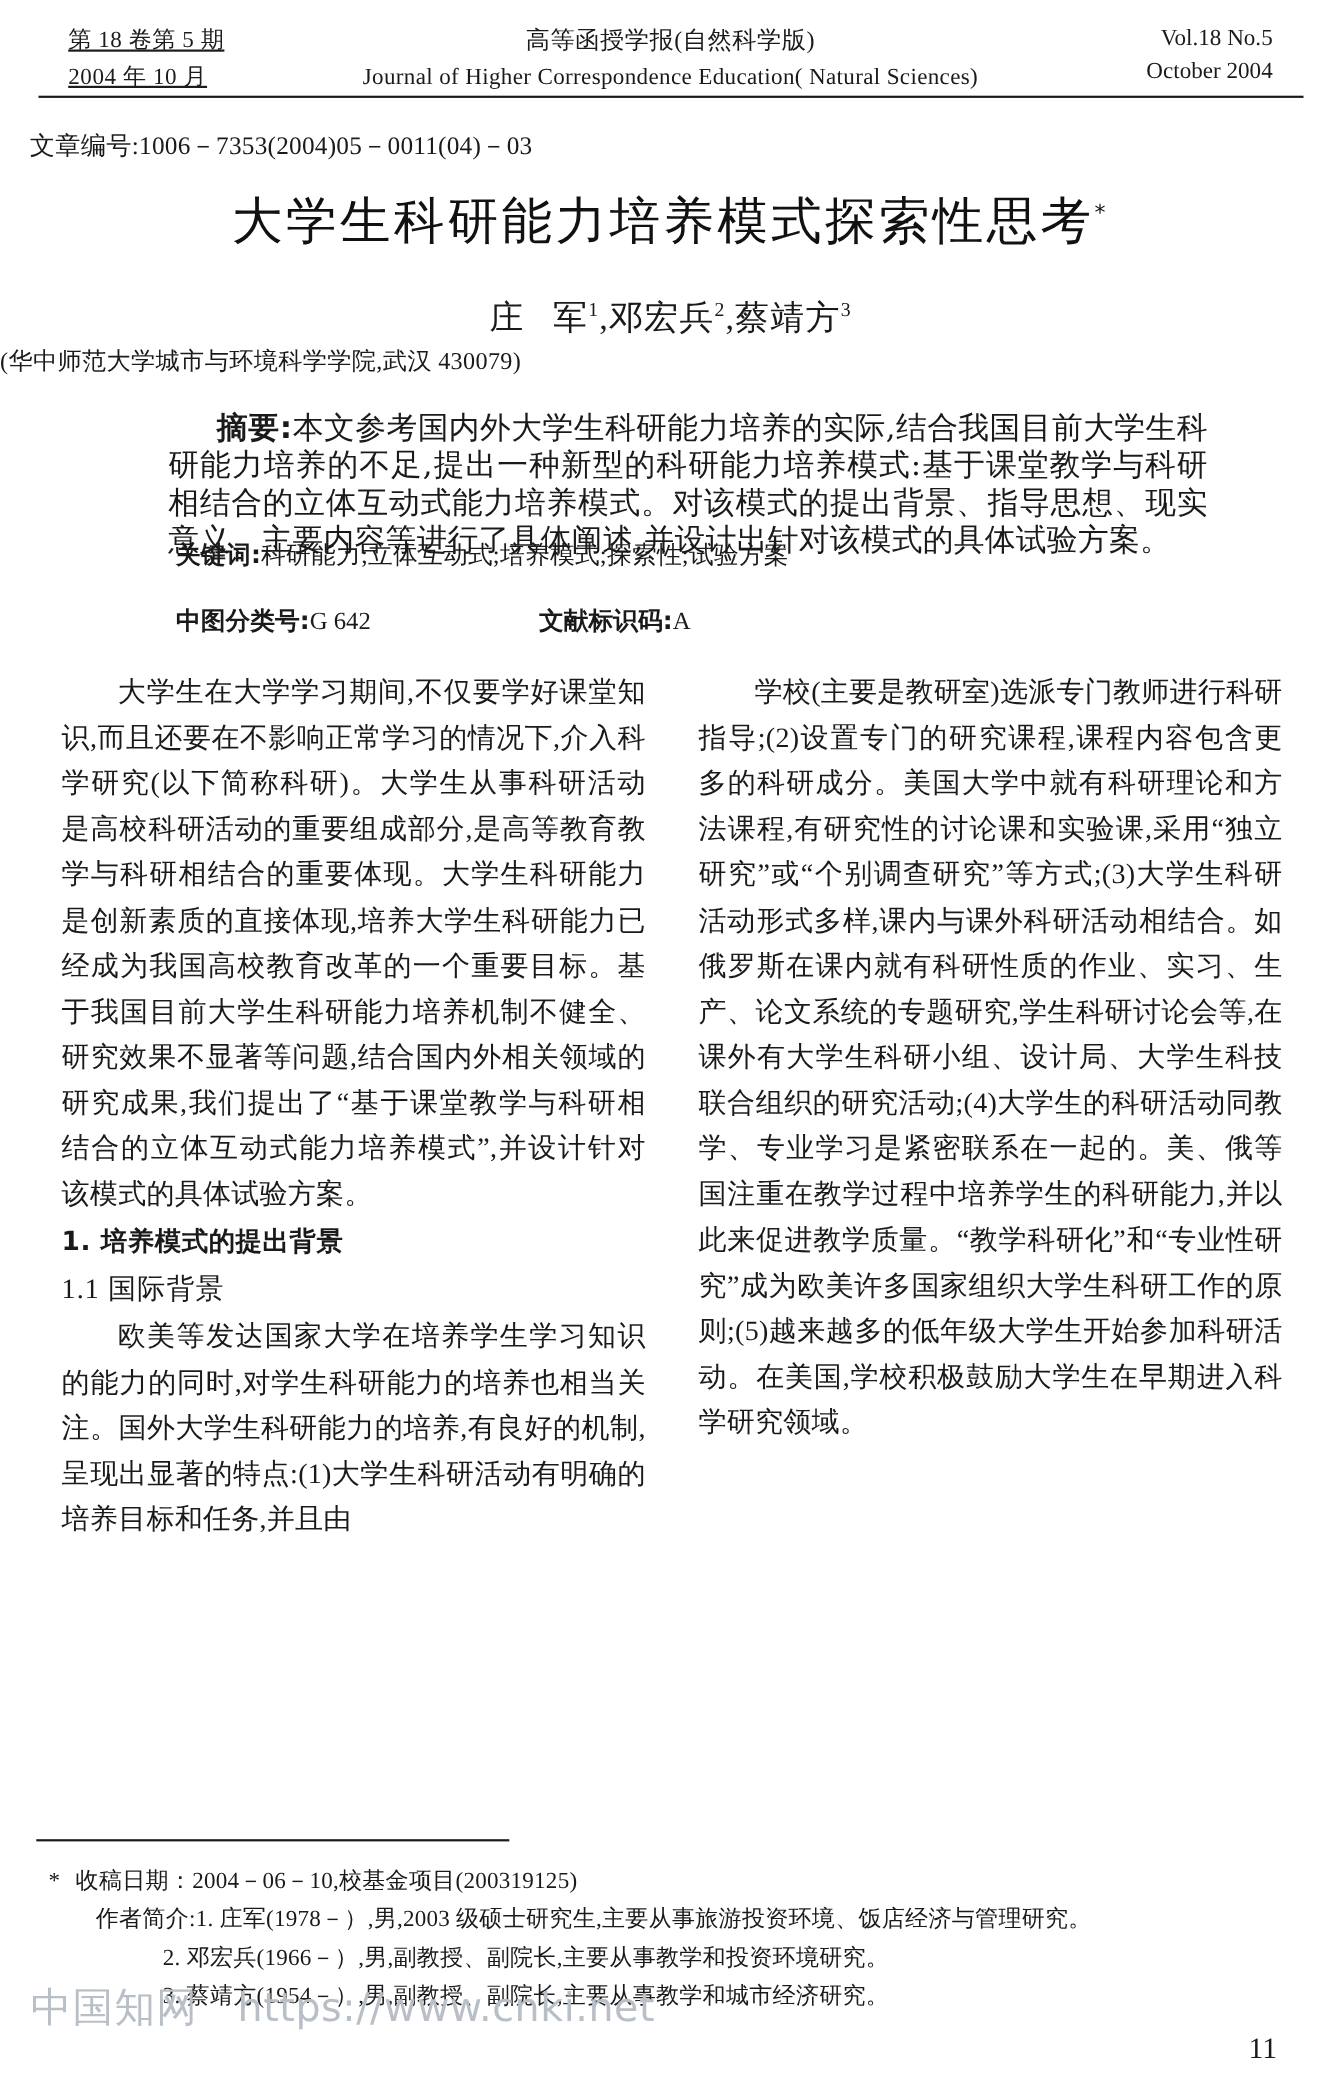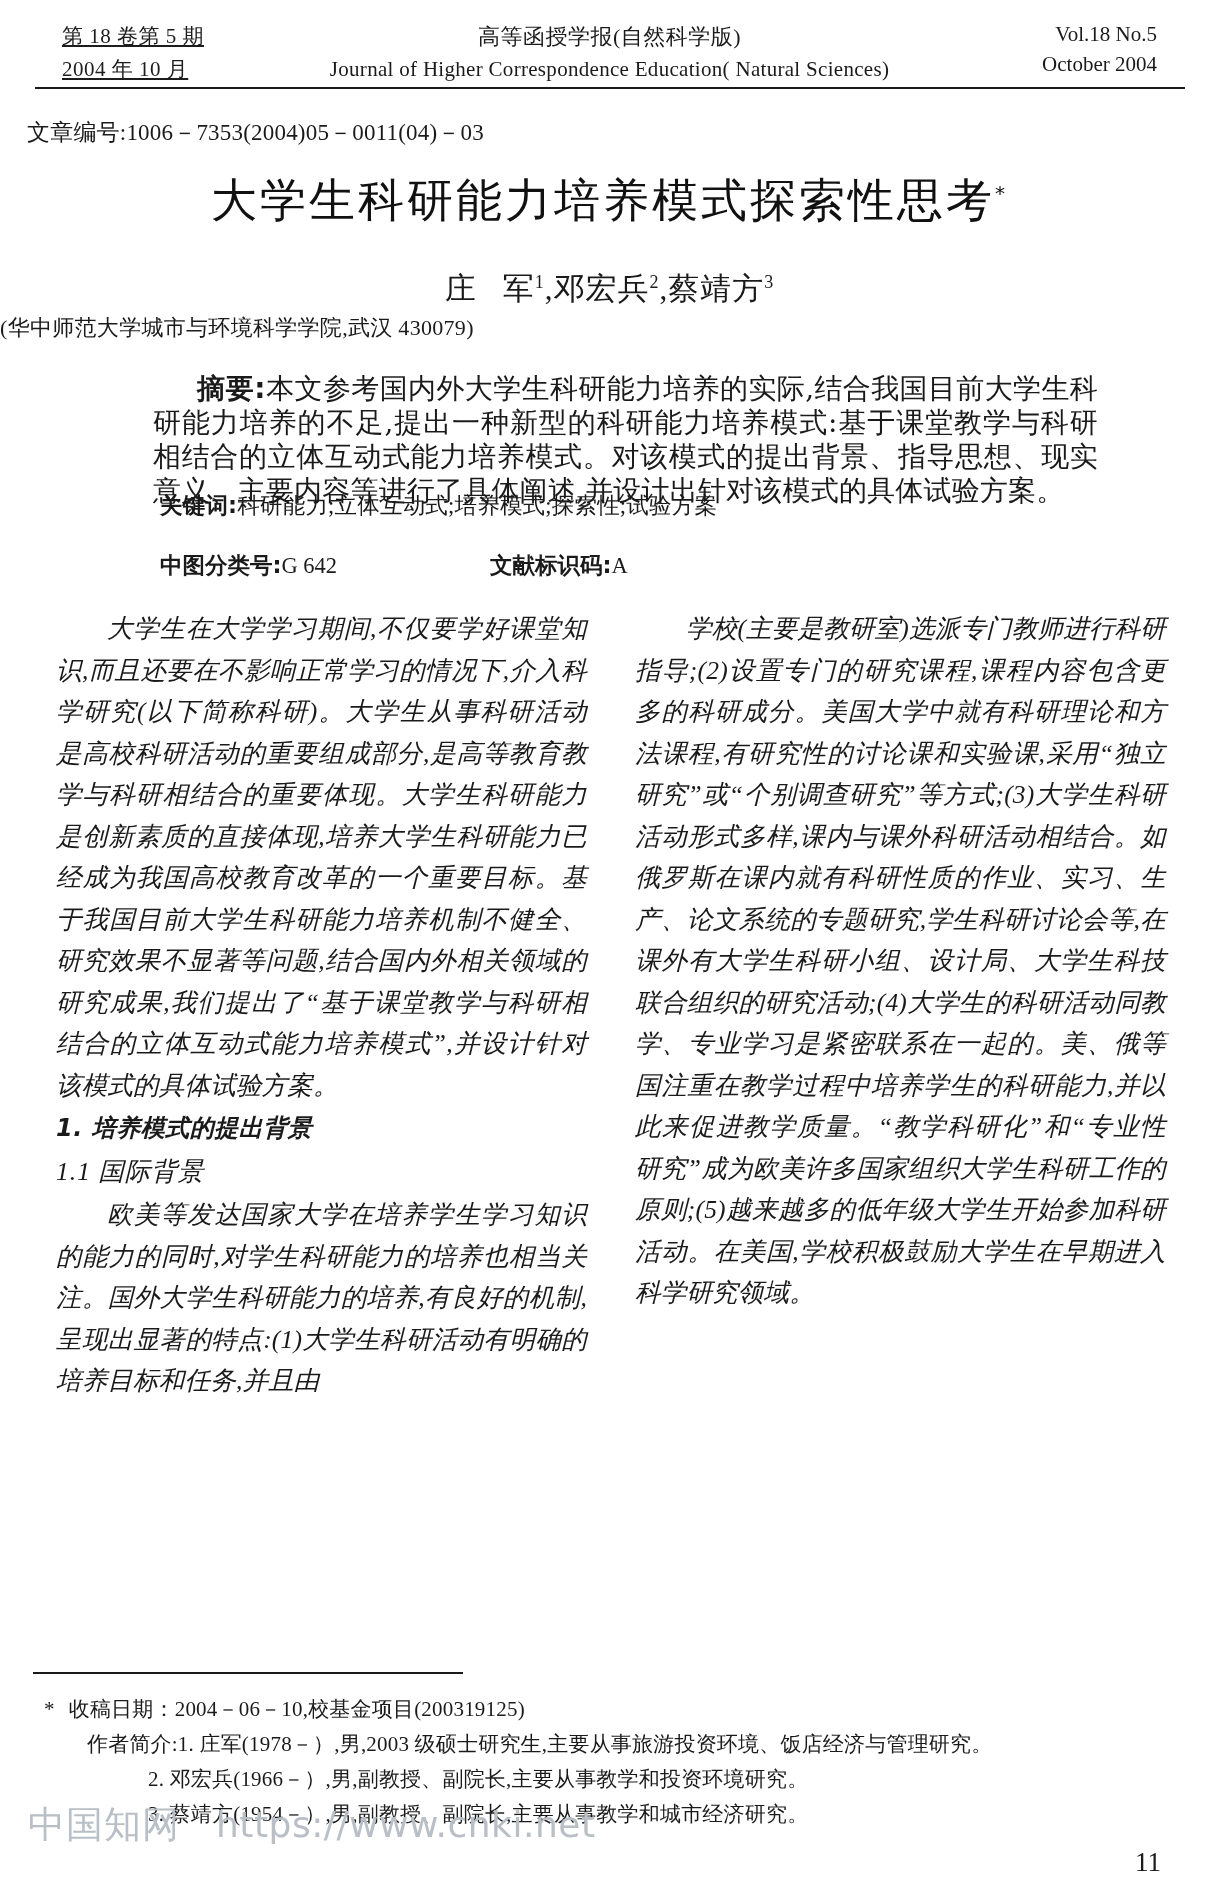--- a/index.html
+++ b/index.html
@@ -168,21 +168,20 @@
 
   
   .columns {
     position: absolute;
     left: 56px;
     top: 608px;
     width: 1110px;
     height: 1040px;
     display: flex;
     gap: 48px;
-    font-style: italic;
   }
   .col {
     width: 531px;
     font-size: 25.5px;
     line-height: 41.5px;
     text-align: justify;
     letter-spacing: 0.2px;
   }
   .col p {
     margin: 0;

